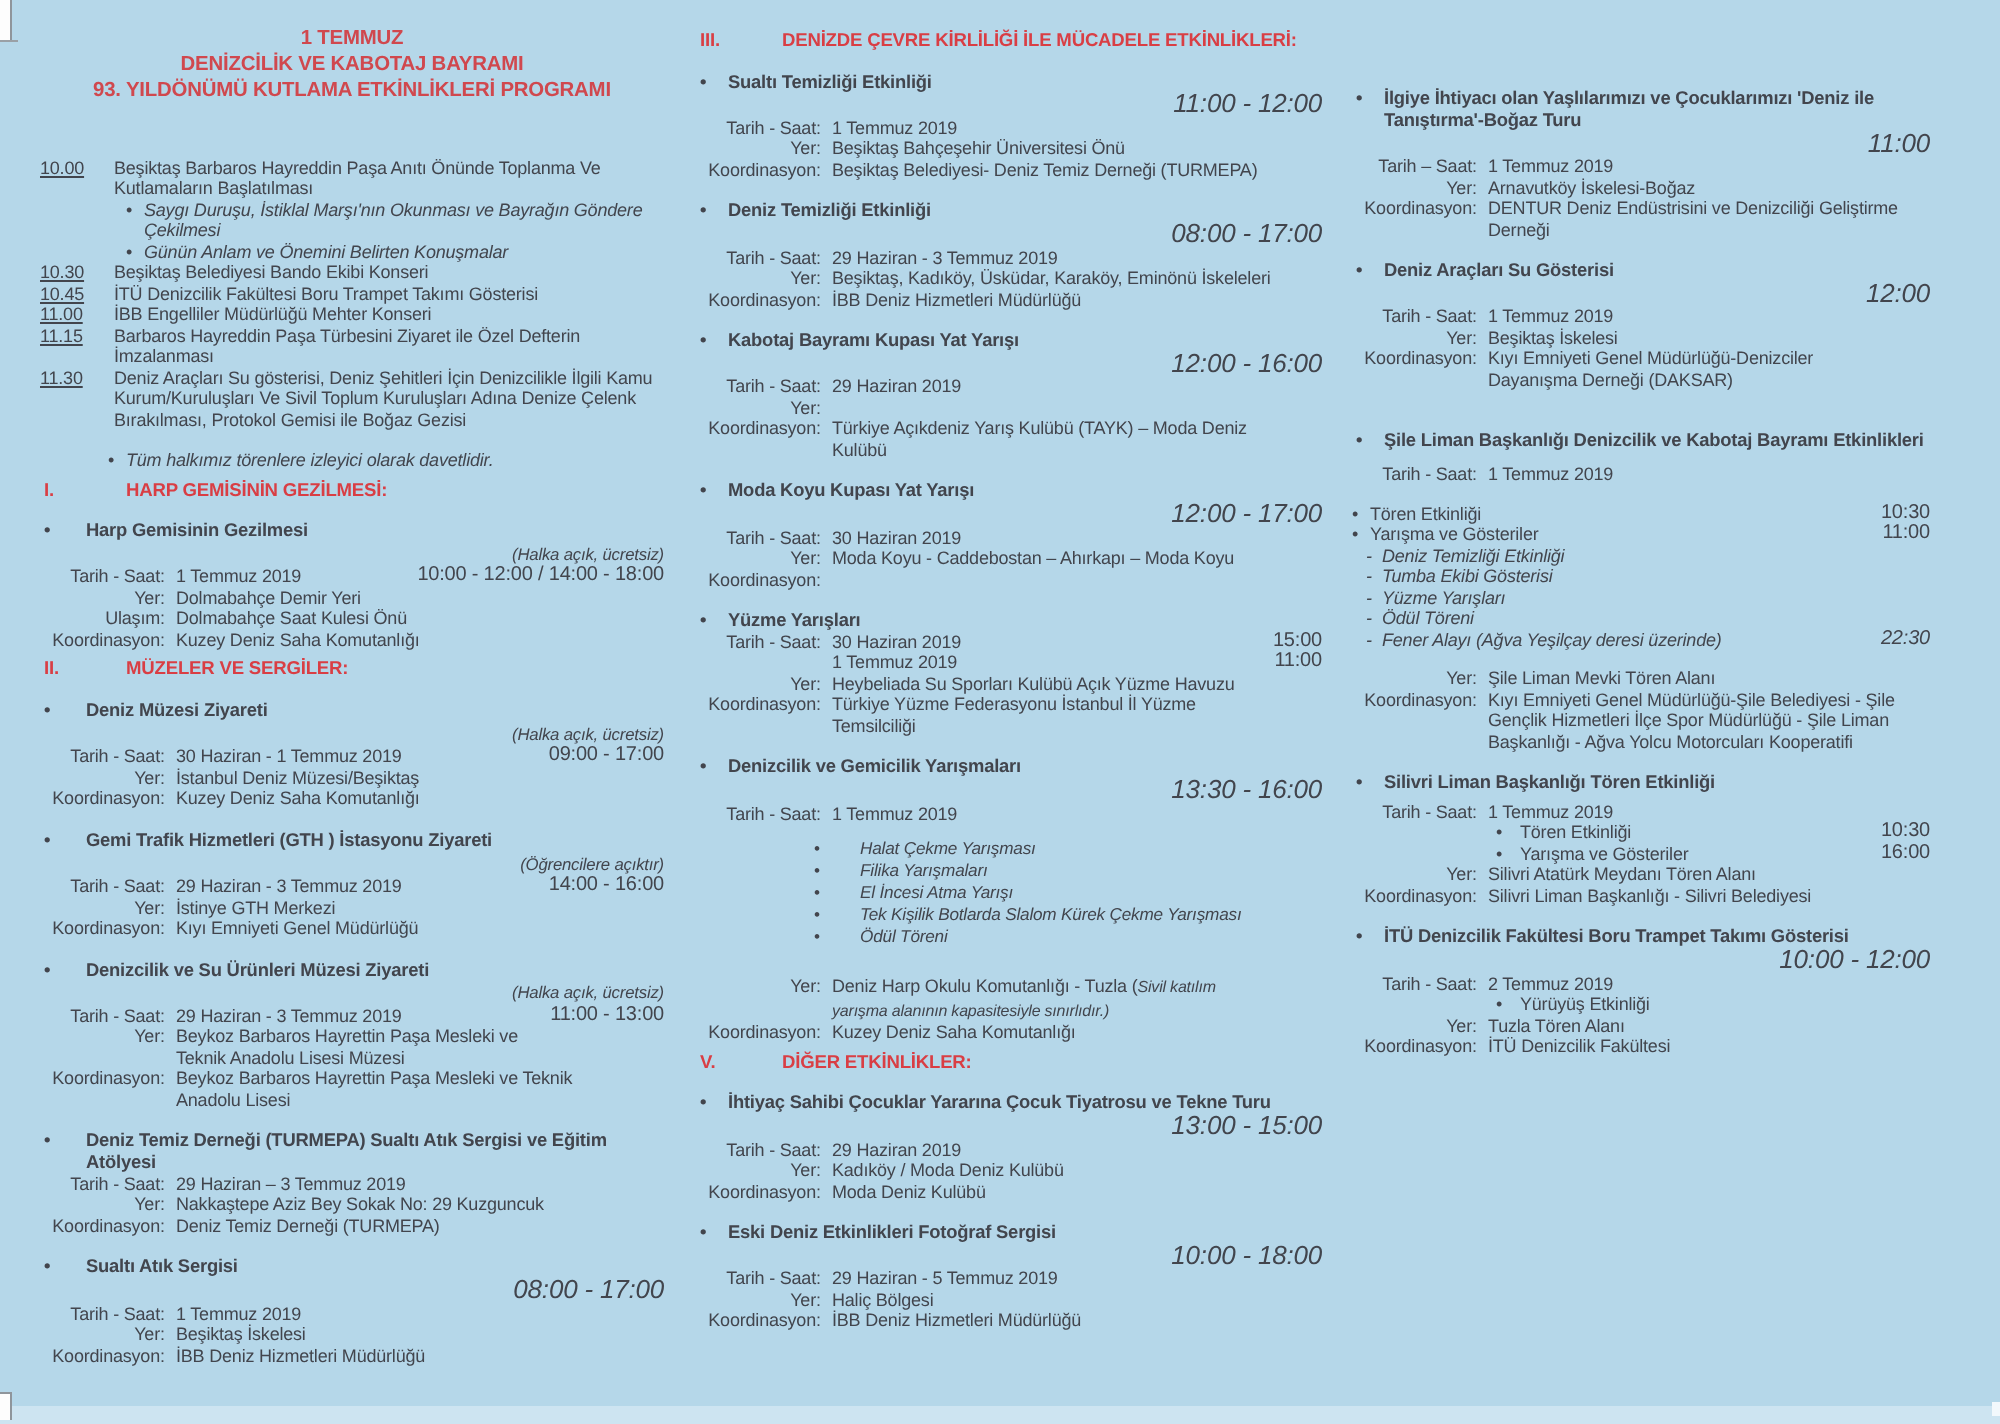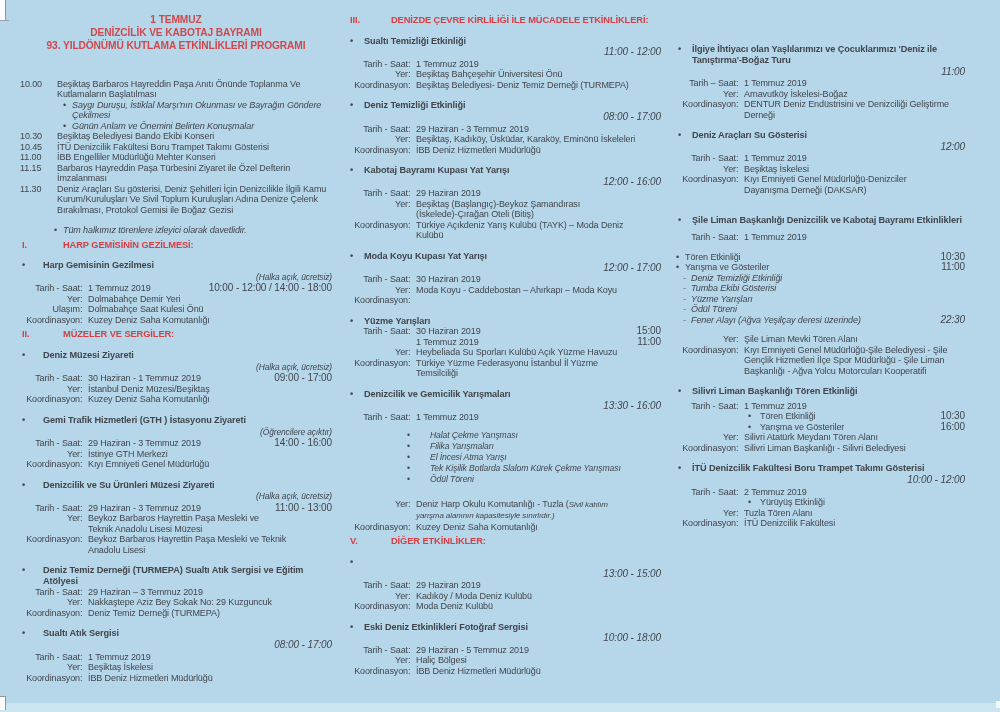--- a/index.html
+++ b/index.html
@@ -10,39 +10,39 @@
   #col1{left:20px;top:13px;width:312px;}
   #col2{left:348px;top:15px;width:313px;}
   #col3{left:676px;top:44px;width:289px;}
   .col>:first-child{margin-top:0;}
 
   .doc-title{text-align:center;color:#d0484e;font-weight:bold;font-size:10.2px;line-height:13.2px;}
 
   .gapblk{flex:none;}
 
   .tl{display:flex;}
-  .tl-time{flex:none;width:37px;}
+  .tl-time{flex:none;width:37px;text-decoration:underline;}
   .tl-body{flex:1;min-width:0;}
   .tl-sub{display:flex;font-style:italic;padding-left:6px;}
   .tl-sub-mark{flex:none;width:9px;font-style:normal;}
 
   .inote{display:flex;font-style:italic;margin-left:34px;margin-top:2px;}
   .inote-mark{flex:none;width:9px;font-style:normal;}
 
   .section{display:flex;color:#d93e44;font-weight:bold;font-size:9.3px;margin:4px 0 2px;padding-left:2px;}
   .sec-num{flex:none;width:41px;}
 
   .ev{margin-top:10px;}
   .ev-head{display:flex;font-weight:bold;font-size:9.2px;line-height:10.8px;padding-left:2px;}
   .ev-bullet{flex:none;width:14px;}
   #col1 .ev-bullet{width:21px;}
   .wide .ev-bullet{width:41px;}
   .ev-right{text-align:right;font-style:italic;margin:1px 0;}
   .ev-right.note{font-size:8.4px;}
-  .ev-right.time{font-size:10px;}
+  .ev-right.time{font-size:13px;}
 
   .row{display:flex;}
   .lbl{flex:none;width:60px;text-align:right;}
   .sep{flex:none;width:8px;text-align:left;}
   .val{flex:1;min-width:0;}
   .vline.flex{display:flex;}
   .right{margin-left:auto;padding-left:8px;font-size:10px;flex:none;}
 
   .ibl-w{margin:0;}
   .ib{display:flex;font-style:italic;margin-left:59px;font-size:8.6px;line-height:11px;}
@@ -409,24 +409,20 @@
       <div class="row">
         <span class="lbl">Tarih - Saat</span>
         <span class="sep">:</span>
         <div class="val">
           <div class="vline">29 Haziran 2019</div>
         </div>
       </div>
       <div class="row">
         <span class="lbl">Yer</span>
         <span class="sep">:</span>
-        <div class="val">
-          <div class="vline">Beşiktaş (Başlangıç)-Beykoz Şamandırası</div>
-          <div class="vline">(İskelede)-Çırağan Oteli (Bitiş)</div>
-        </div>
       </div>
       <div class="row">
         <span class="lbl">Koordinasyon</span>
         <span class="sep">:</span>
         <div class="val">
           <div class="vline">Türkiye Açıkdeniz Yarış Kulübü (TAYK) – Moda Deniz</div>
           <div class="vline">Kulübü</div>
         </div>
       </div>
     </div>
@@ -549,20 +545,23 @@
         </div>
       </div>
     </div>
     <div class="section">
       <span class="sec-num">V.</span>
       <span class="sec-text">DİĞER ETKİNLİKLER:</span>
     </div>
     <div class="ev">
       <div class="ev-head">
         <span class="ev-bullet">•</span>
+        <div class="ev-title">
+          <div class="ev-title-line">İhtiyaç Sahibi Çocuklar Yararına Çocuk Tiyatrosu ve Tekne Turu</div>
+        </div>
       </div>
       <div class="ev-right time">13:00 - 15:00</div>
       <div class="row">
         <span class="lbl">Tarih - Saat</span>
         <span class="sep">:</span>
         <div class="val">
           <div class="vline">29 Haziran 2019</div>
         </div>
       </div>
       <div class="row">

